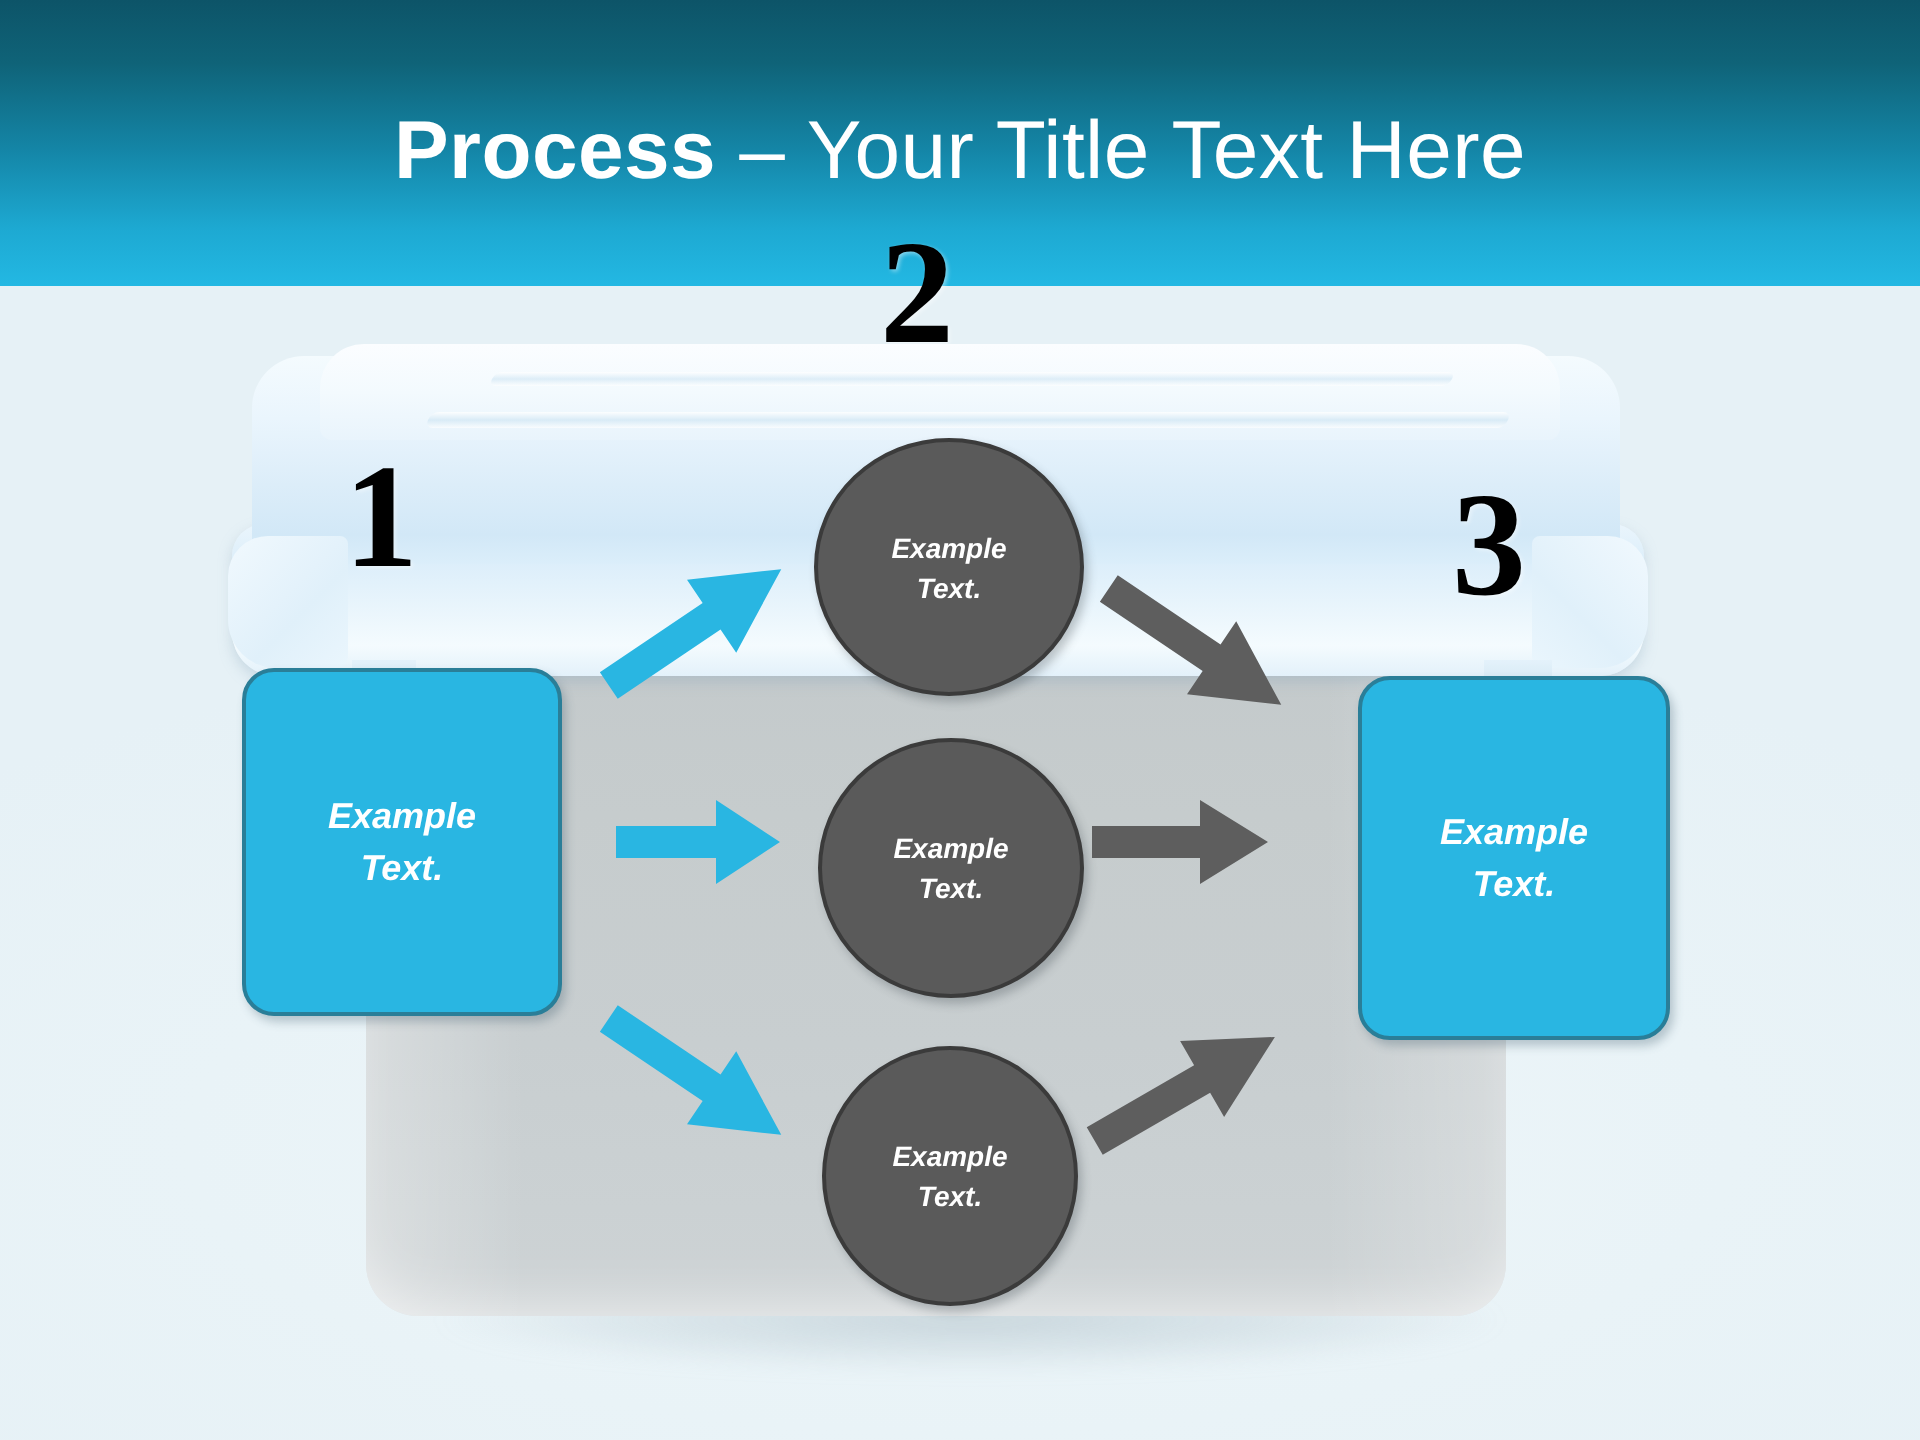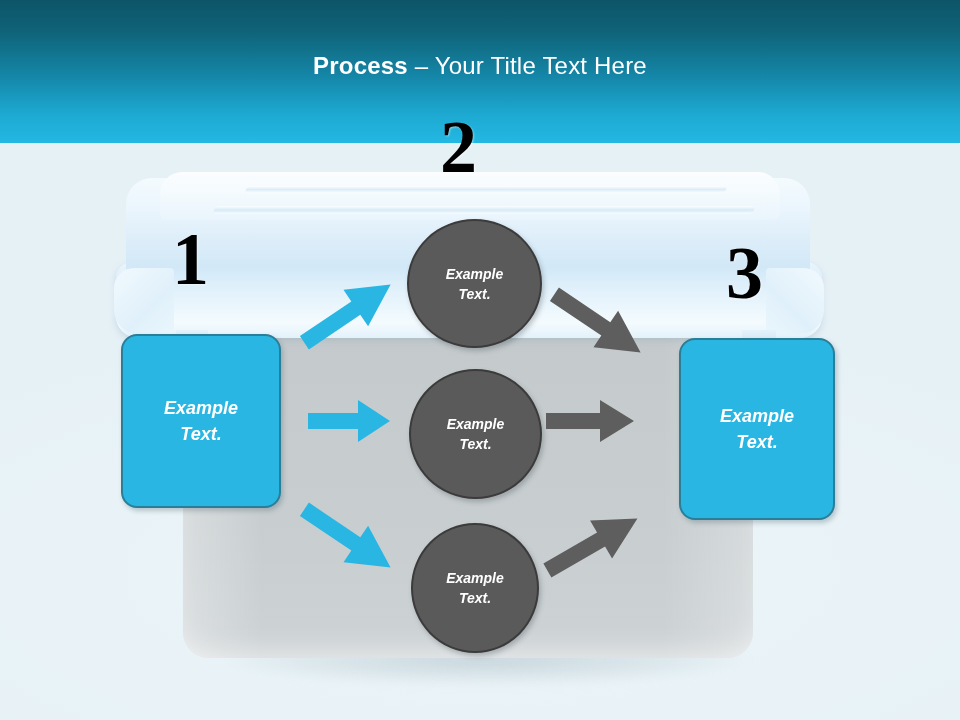--- a/index.html
+++ b/index.html
@@ -128,21 +128,21 @@
     left: 0; top: 0;
     width: 960px; height: 143px;
     background: linear-gradient(180deg, #0d5468 0%, #0f6378 22%, #1485a6 52%, #1da9d2 80%, #23b8e3 100%);
   }
   .title {
     position: absolute;
     left: 0; top: 52px;
     width: 960px;
     text-align: center;
     color: #ffffff;
-    font-size: 24px;
+    font-size: 41px;
     letter-spacing: .2px;
     white-space: nowrap;
   }
   .title .strong { font-weight: bold; }
   .title .rest { font-weight: normal; }
 
   
   .step-num {
     position: absolute;
     color: #000000;

